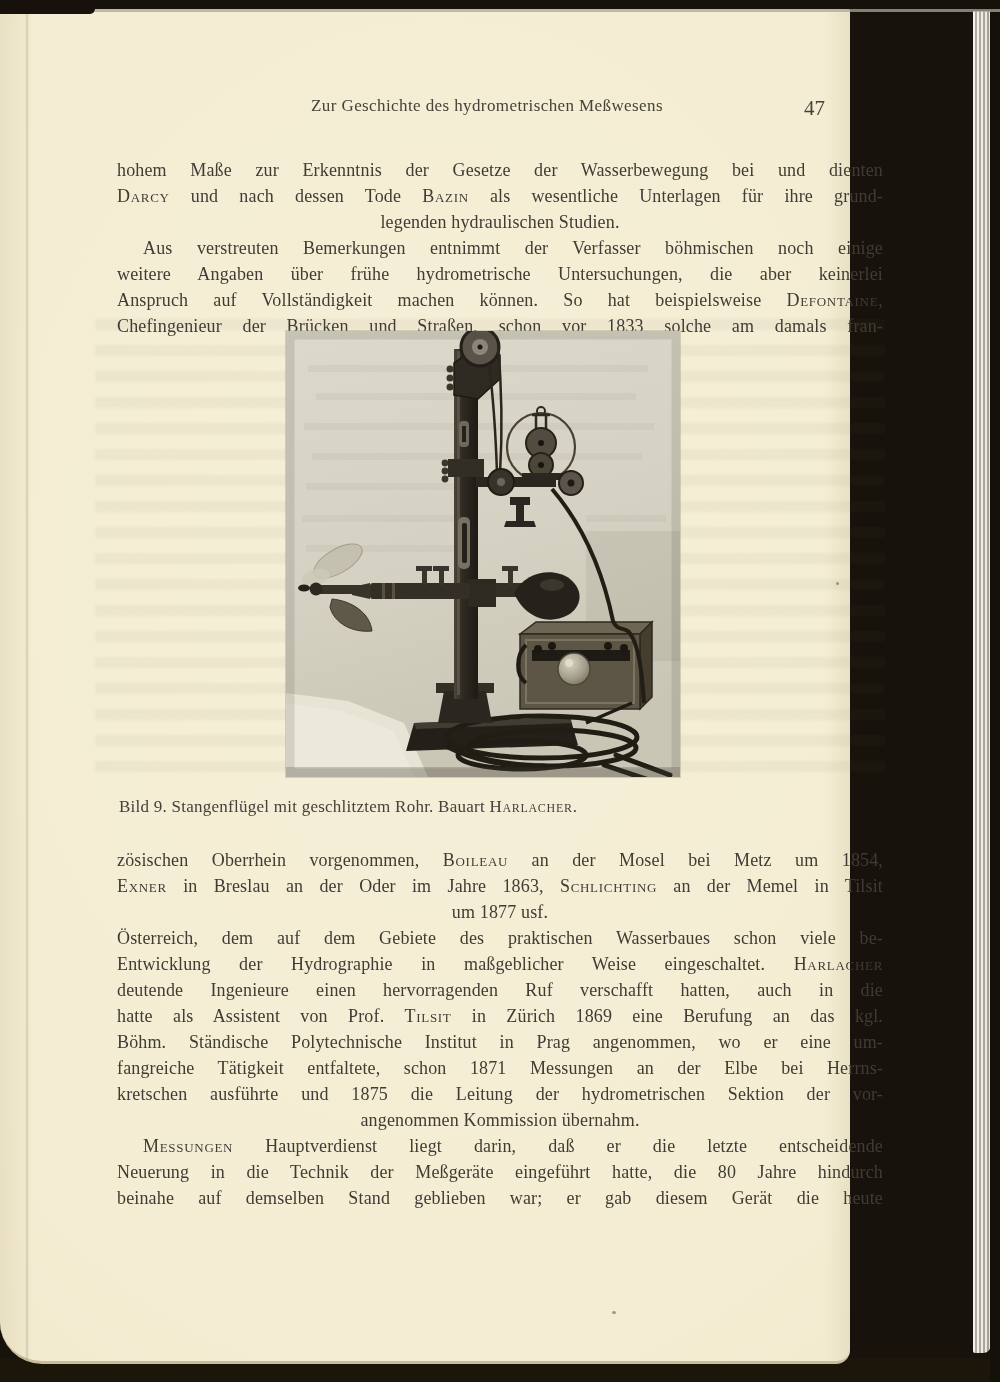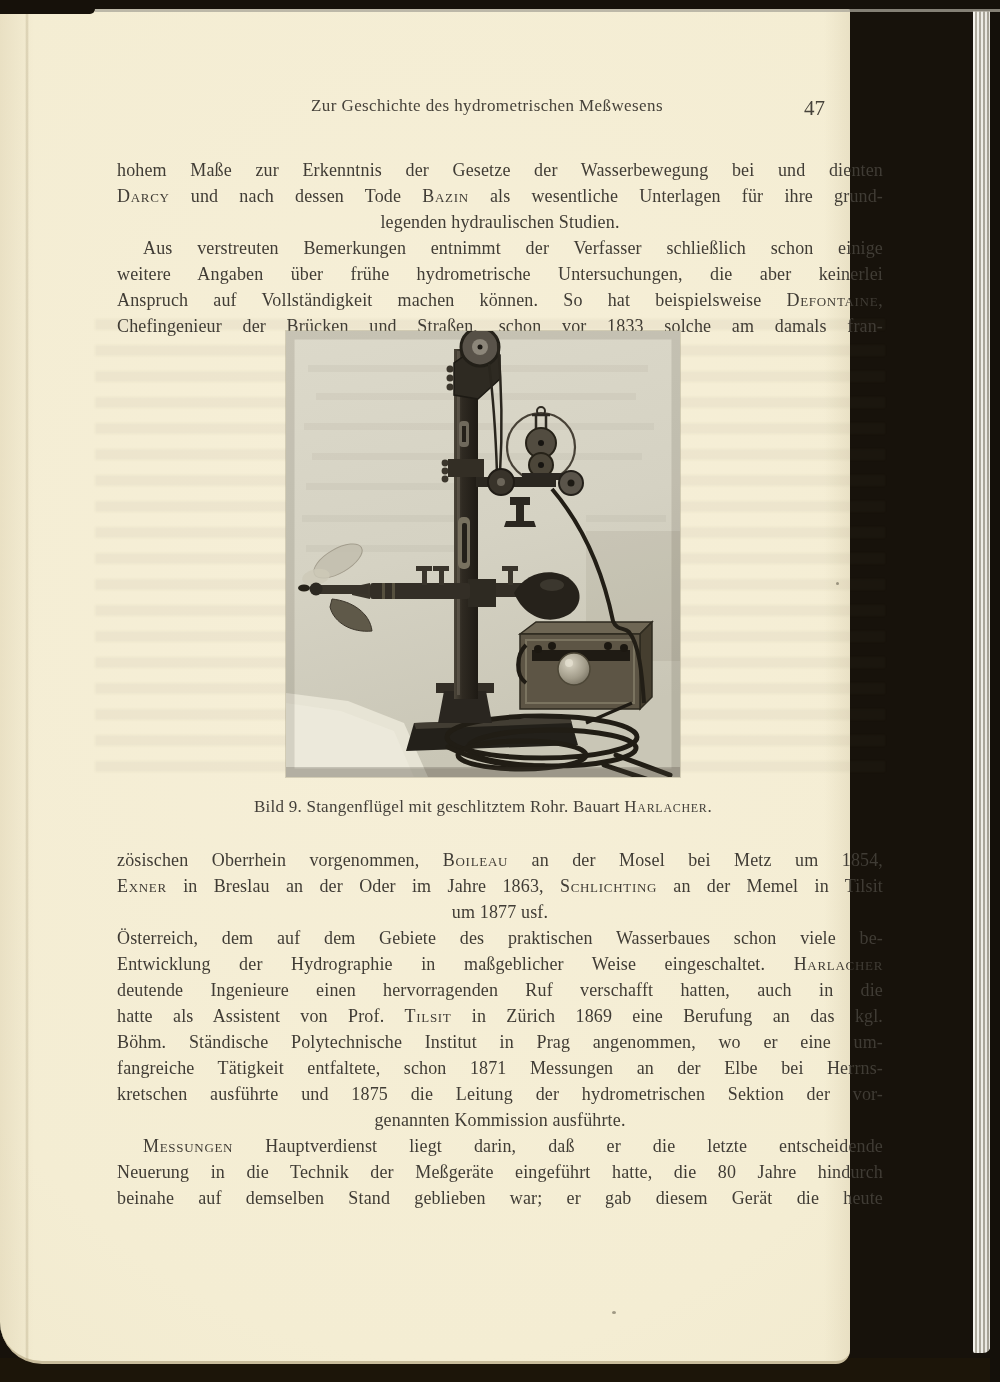--- a/index.html
+++ b/index.html
@@ -47,21 +47,21 @@
   .text-bottom{top:838px;}
   .line{height:26px;line-height:26px;text-align:center;white-space:normal;}
   .line.j{text-align:justify;text-align-last:justify;-moz-text-align-last:justify;}
   .line.ind{text-indent:26px;}
   .sc{font-variant:small-caps;letter-spacing:.7px;}
   
   .figure{position:absolute;left:286px;top:322px;width:394px;height:446px;
     box-shadow:inset 0 0 34px rgba(84,78,62,.28), 0 0 0 1px rgba(150,142,120,.35);
     background:#d7d4c5;}
   .figure svg{display:block;width:100%;height:100%;}
-  .caption{position:absolute;left:113px;top:788px;width:740px;text-align:center;
+  .caption{position:absolute;left:119px;top:788px;width:740px;
     font-size:17px;letter-spacing:.25px;color:#44403a;}
   
   .speck{position:absolute;background:#5a5344;border-radius:50%;opacity:.55;}
 </style>
 </head>
 <body>
 
 <div class="page">
   <div class="crease"></div>
   <div class="ghost"></div>
@@ -69,21 +69,21 @@
   <div class="header-title">Zur Geschichte des hydrometrischen Meßwesens</div>
   <div class="page-num">47</div>
 
   <div class="textblock text-top ink">
       <div>
         <div class="line j">hohem Maße zur Erkenntnis der Gesetze der Wasserbewegung bei und dienten</div>
         <div class="line j"><span class="sc">Darcy</span> und nach dessen Tode <span class="sc">Bazin</span> als wesentliche Unterlagen für ihre grund-</div>
         <div class="line">legenden hydraulischen Studien.</div>
       </div>
       <div>
-        <div class="line j ind">Aus verstreuten Bemerkungen entnimmt der Verfasser schließlich schon einige</div>
+        <div class="line j ind">Aus verstreuten Bemerkungen entnimmt der Verfasser böhmischen noch einige</div>
         <div class="line j">weitere Angaben über frühe hydrometrische Untersuchungen, die aber keinerlei</div>
         <div class="line j">Anspruch auf Vollständigkeit machen können. So hat beispielsweise <span class="sc">Defontaine</span>,</div>
         <div class="line j">Chefingenieur der Brücken und Straßen, schon vor 1833 solche am damals fran-</div>
       </div>
     </div>
 
   <div class="figure">
     <svg viewBox="0 0 394 446" role="img">
       <defs>
         <linearGradient id="bgg" x1="0" y1="0" x2="0.25" y2="1">
@@ -240,21 +240,21 @@
         <div class="line">um 1877 usf.</div>
       </div>
       <div>
         <div class="line j">Österreich, dem auf dem Gebiete des praktischen Wasserbaues schon viele be-</div>
         <div class="line j">Entwicklung der Hydrographie in maßgeblicher Weise eingeschaltet. <span class="sc">Harlacher</span></div>
         <div class="line j">deutende Ingenieure einen hervorragenden Ruf verschafft hatten, auch in die</div>
         <div class="line j">hatte als Assistent von Prof. <span class="sc">Tilsit</span> in Zürich 1869 eine Berufung an das kgl.</div>
         <div class="line j">Böhm. Ständische Polytechnische Institut in Prag angenommen, wo er eine um-</div>
         <div class="line j">fangreiche Tätigkeit entfaltete, schon 1871 Messungen an der Elbe bei Herrns-</div>
         <div class="line j">kretschen ausführte und 1875 die Leitung der hydrometrischen Sektion der vor-</div>
-        <div class="line">genannten Kommission ausführte.</div>
+        <div class="line">angenommen Kommission übernahm.</div>
       </div>
       <div>
         <div class="line j ind"><span class="sc">Messungen</span> Hauptverdienst liegt darin, daß er die letzte entscheidende</div>
         <div class="line j">Neuerung in die Technik der Meßgeräte eingeführt hatte, die 80 Jahre hindurch</div>
         <div class="line j">beinahe auf demselben Stand geblieben war; er gab diesem Gerät die heute</div>
       </div>
     </div>
 
   <div class="speck" style="left:612px;top:1302px;width:4px;height:3px;"></div>
   <div class="speck" style="left:836px;top:573px;width:3px;height:3px;"></div>

